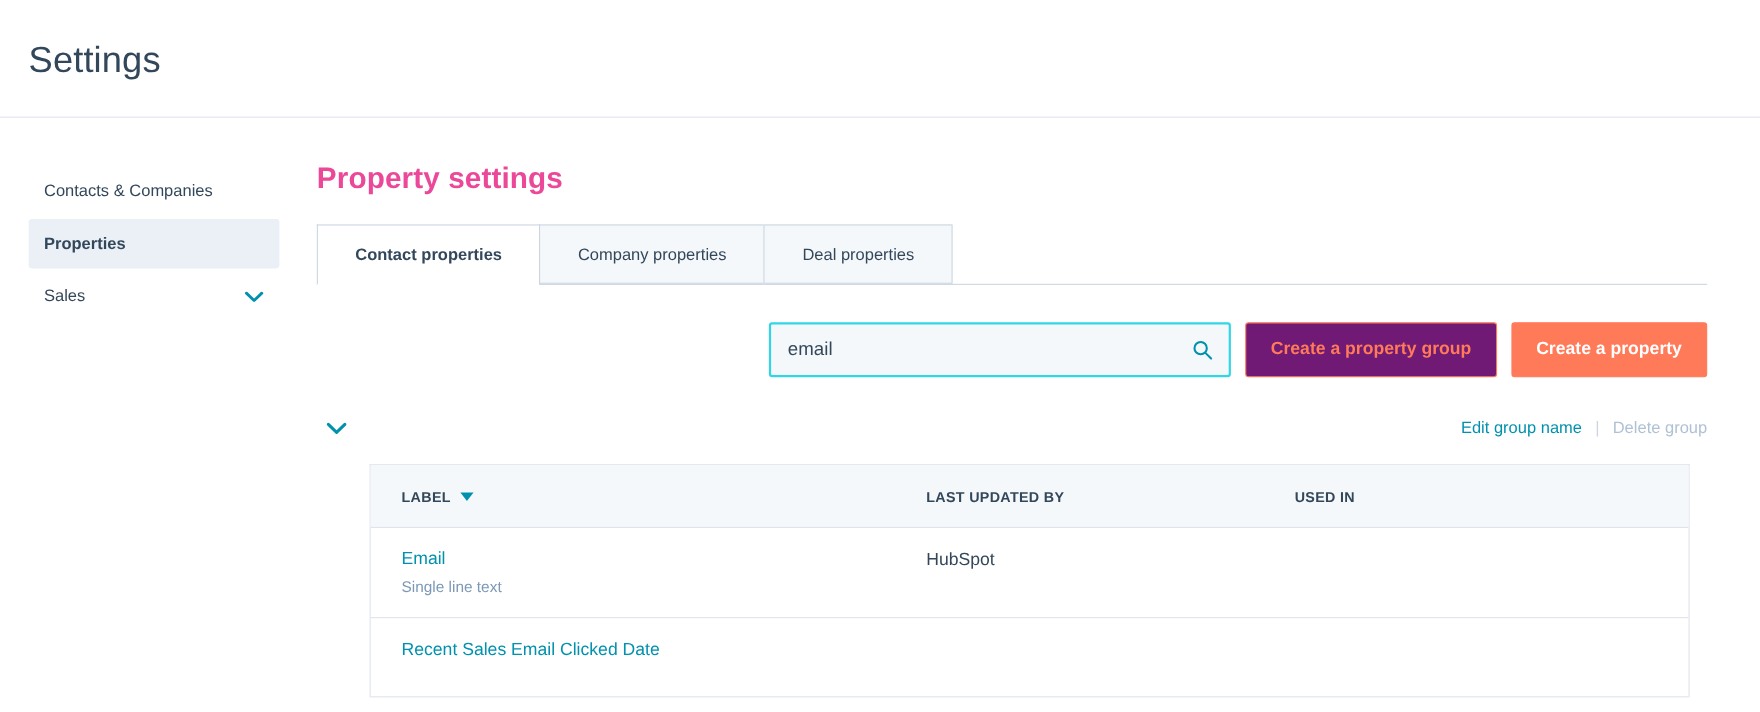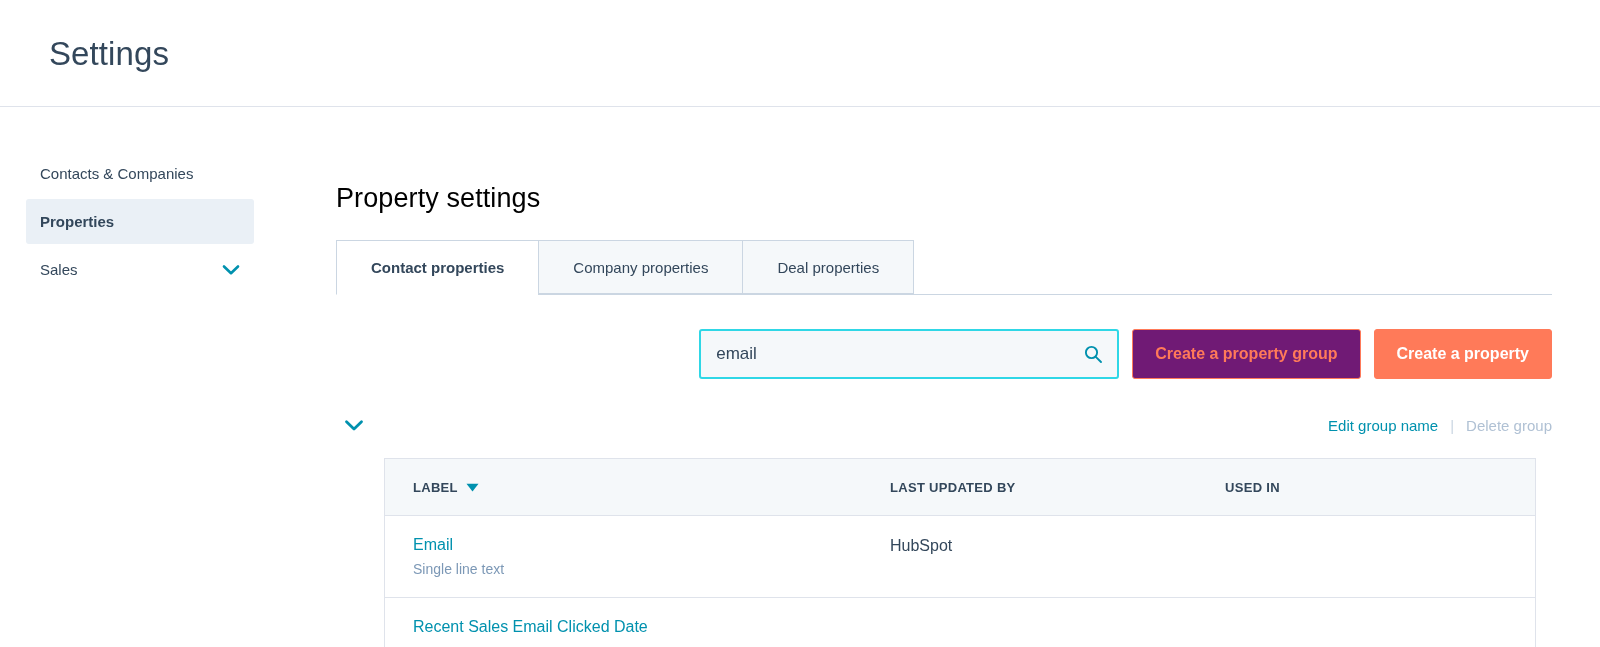--- a/index.html
+++ b/index.html
@@ -22,29 +22,27 @@
     display: flex;
     align-items: center;
     padding-left: 26px;
   }
   .topbar-title {
     font-size: 33px;
     font-weight: 300;
     color: #33475b;
     letter-spacing: 0.1px;
     line-height: 1;
-    margin-left: 23px;
   }
 
   
   .body-wrap {
     display: flex;
     align-items: flex-start;
     height: 540px;
-    gap: 48px;
   }
 
   
   .sidebar {
     width: 280px;
     flex: 0 0 280px;
     padding-top: 44px;
     padding-left: 26px;
     padding-right: 26px;
   }
@@ -74,25 +72,24 @@
   
   .main {
     flex: 1 1 auto;
     padding-top: 40px;
     padding-left: 8px;
     padding-right: 48px;
     min-width: 0;
   }
   .page-title {
     font-size: 27px;
-    font-weight: 400;
-    color: #000000;
+    font-weight: 700;
+    color: #ec4899;
     margin-bottom: 26px;
     letter-spacing: 0.1px;
-    margin-top: 36px;
   }
 
   
   .tabs {
     display: flex;
     align-items: flex-end;
     position: relative;
     border-bottom: 1px solid #cbd6e2;
     height: 55px;
     margin-bottom: 34px;

